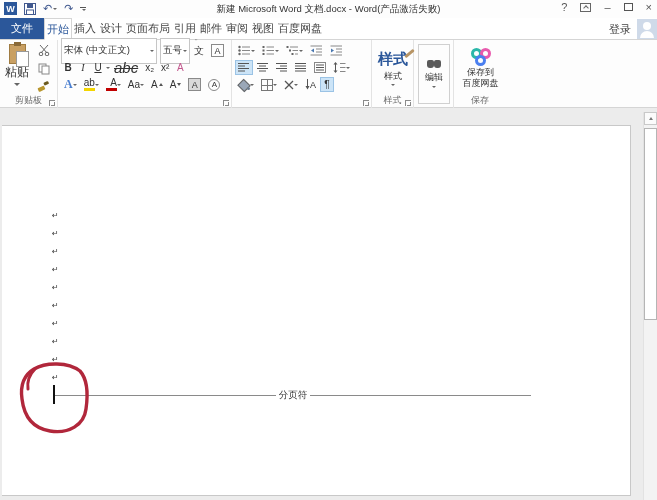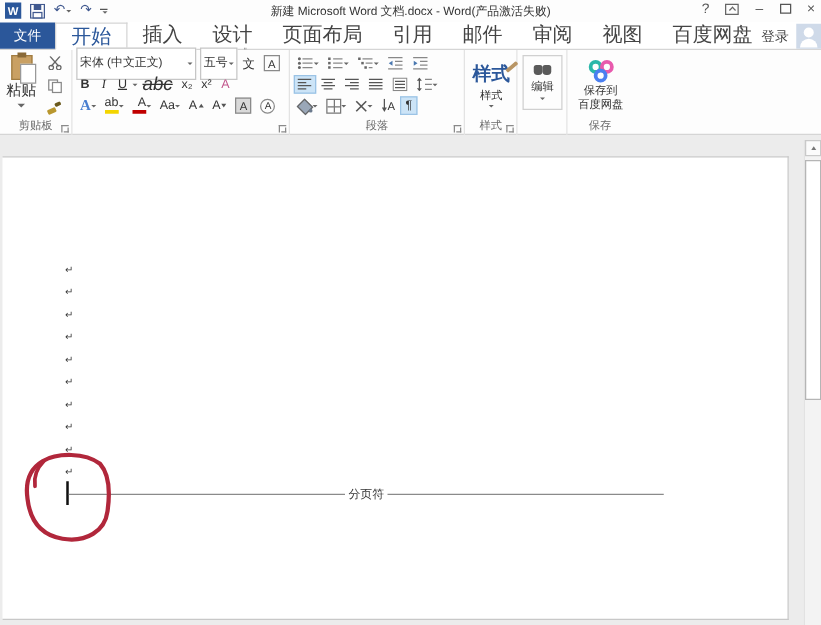--- a/index.html
+++ b/index.html
@@ -26,21 +26,21 @@
   .ribbonopts { width:11px; height:9px; border:1px solid #666; position:relative; }
   .ribbonopts::after { content:""; position:absolute; left:3px; top:2px; width:3px; height:3px;
                        border-top:1px solid #666; border-left:1px solid #666; transform:rotate(45deg); }
   .maxbox { width:9px; height:8px; border:1px solid #555; }
 
   
   .tabrow { position:absolute; left:0; top:18px; width:657px; height:22px; background:#fff;
             border-bottom:1px solid #d5d5d5; display:flex; align-items:stretch; }
   .filetab { background:#2b579a; color:#fff; font-size:11px; width:44px; display:flex;
              align-items:center; justify-content:center; }
-  .tab { font-size:16px; color:#444; padding:0 12px; display:flex; align-items:center; }
+  .tab { font-size:11px; color:#444; padding:0 2px; display:flex; align-items:center; }
   .tab.active { color:#2b579a; background:#fff; border:1px solid #d5d5d5; border-bottom:1px solid #fff;
                 margin-bottom:-1px; }
   .tabrow-right { position:absolute; right:0; top:0; height:22px; display:flex; align-items:center; gap:6px; }
   .signin { font-size:11px; color:#444; }
   .avatar { width:20px; height:20px; background:#cfdae9; position:relative; }
   .avatar::before { content:""; position:absolute; left:6px; top:3px; width:8px; height:8px;
                     border-radius:50%; background:#fff; }
   .avatar::after { content:""; position:absolute; left:3px; top:12px; width:14px; height:7px;
                    border-radius:7px 7px 0 0; background:#fff; }
 
@@ -116,21 +116,21 @@
   
   .grp.styles { width:42px; }
   .bigbtn { display:flex; flex-direction:column; align-items:center; justify-content:center;
             font-size:9px; color:#333; gap:1px; }
   .styles .bigbtn { margin:2px auto 0; width:34px; height:48px; }
   .stylesA { position:relative; color:#2b579a; font-weight:bold; font-size:15px;
              font-family:"Liberation Serif","DejaVu Serif",serif; }
   .stylesA::after { content:""; position:absolute; right:-7px; top:2px; width:11px; height:3px;
                     background:#b89565; transform:rotate(-40deg); border-radius:1px; }
   .grp.editing { width:40px; border-right:1px solid #e3e3e3; }
-  .editbtn { margin:2px auto 12px; width:32px; height:44px; border:1px solid #d0d0d0; background:#fdfdfd;
+  .editbtn { margin:2px auto 12px; width:32px; height:60px; border:1px solid #d0d0d0; background:#fdfdfd;
              display:flex; flex-direction:column; align-items:center; justify-content:center;
              font-size:9px; color:#333; gap:2px; }
   .binoc { position:relative; width:14px; height:9px; }
   .binoc::before,.binoc::after { content:""; position:absolute; top:0; width:7px; height:8px;
             border-radius:2px 2px 3px 3px; background:#5a5a5a; }
   .binoc::before { left:0; } .binoc::after { right:0; }
   .grp.baidu { width:52px; border-right:none; }
   .baidu .bigbtn { margin:1px auto 0; width:46px; height:50px; line-height:10px; }
   .rings { position:relative; width:20px; height:18px; }
   .ring { position:absolute; width:11px; height:11px; border-radius:50%; border:3px solid; }
@@ -448,21 +448,20 @@
         </span>
         <span class="rbtn sortbtn">
           <svg class="ric" width="5" height="11" viewBox="0 0 5 11">
             <line x1="2.5" y1="0" x2="2.5" y2="8" stroke="#555"></line>
               <path d="M0.5 7 L2.5 10.5 L4.5 7 Z" fill="#555"></path>
           </svg>
           <span>A</span>
         </span>
         <span class="rbtn active">¶</span>
       </div>
-      <span class="grp-label">段落</span>
       <span class="launcher"></span>
     </div>
 
     <div class="grp styles">
       <div class="bigbtn">
         <span class="stylesA">样式</span>
         <span>样式</span>
         <span class="caret sm"></span>
       </div>
       <span class="grp-label">样式</span>

